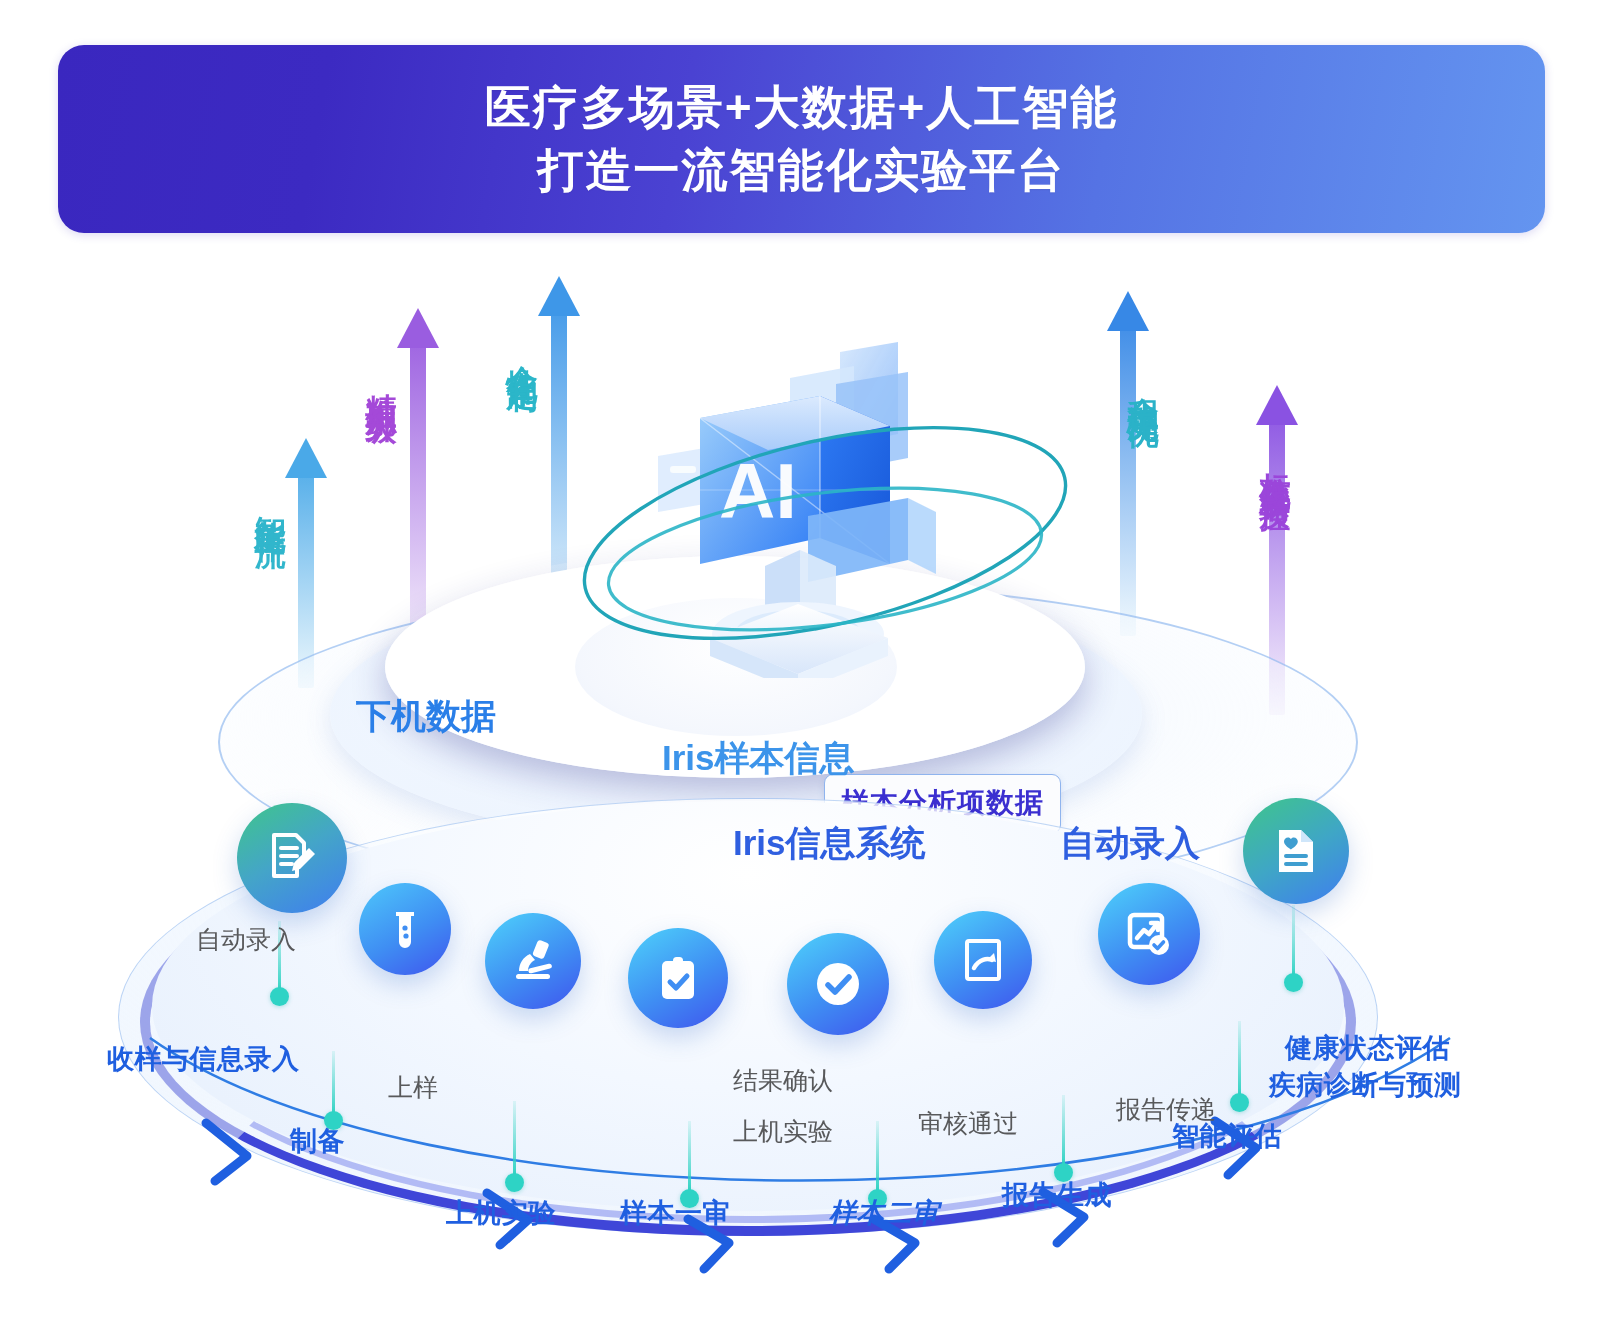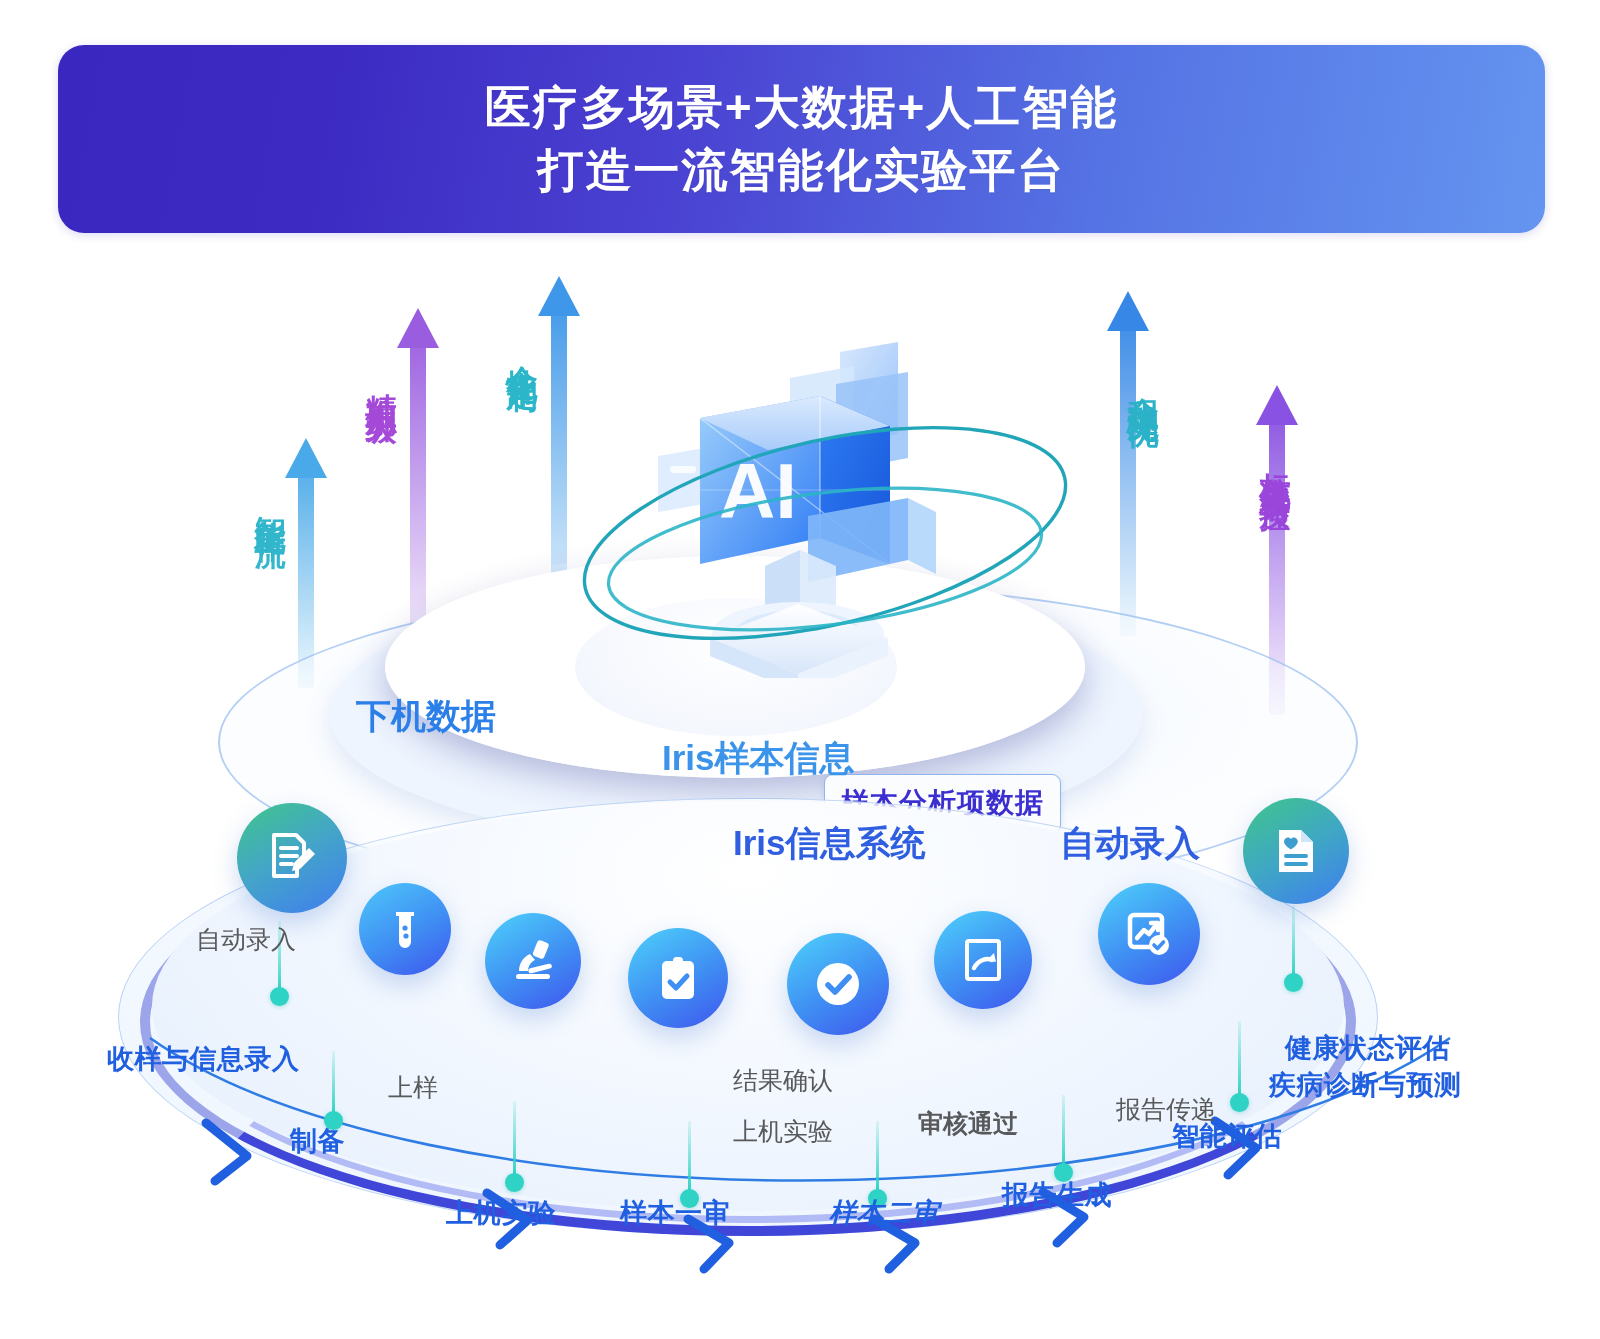--- a/index.html
+++ b/index.html
@@ -379,21 +379,21 @@
   <div class="dot" style="left:505px; top:940px;"></div>
   <div class="blabel" style="left:446px; top:962px;">上机实验</div>
 
   <div class="glabel" style="left:733px; top:831px;">结果确认</div>
   <div class="glabel" style="left:733px; top:882px;">上机实验</div>
 
   <div class="stem" style="left:688px; top:888px; height:72px;"></div>
   <div class="dot" style="left:680px; top:956px;"></div>
   <div class="blabel" style="left:620px; top:962px;">样本一审</div>
 
-  <div class="glabel" style="left:918px; top:874px;font-weight:bold;">审核通过</div>
+  <div class="glabel" style="left:918px; top:874px;">审核通过</div>
 
   <div class="stem" style="left:876px; top:888px; height:72px;"></div>
   <div class="dot" style="left:868px; top:956px;"></div>
   <div class="blabel" style="left:829px; top:962px;font-style:italic;">样本二审</div>
 
   <div class="stem" style="left:1062px; top:862px; height:72px;"></div>
   <div class="dot" style="left:1054px; top:930px;"></div>
   <div class="blabel" style="left:1002px; top:944px;">报告生成</div>
 
   <div class="glabel" style="left:1116px; top:832px;margin-top:28px;">报告传递</div>

